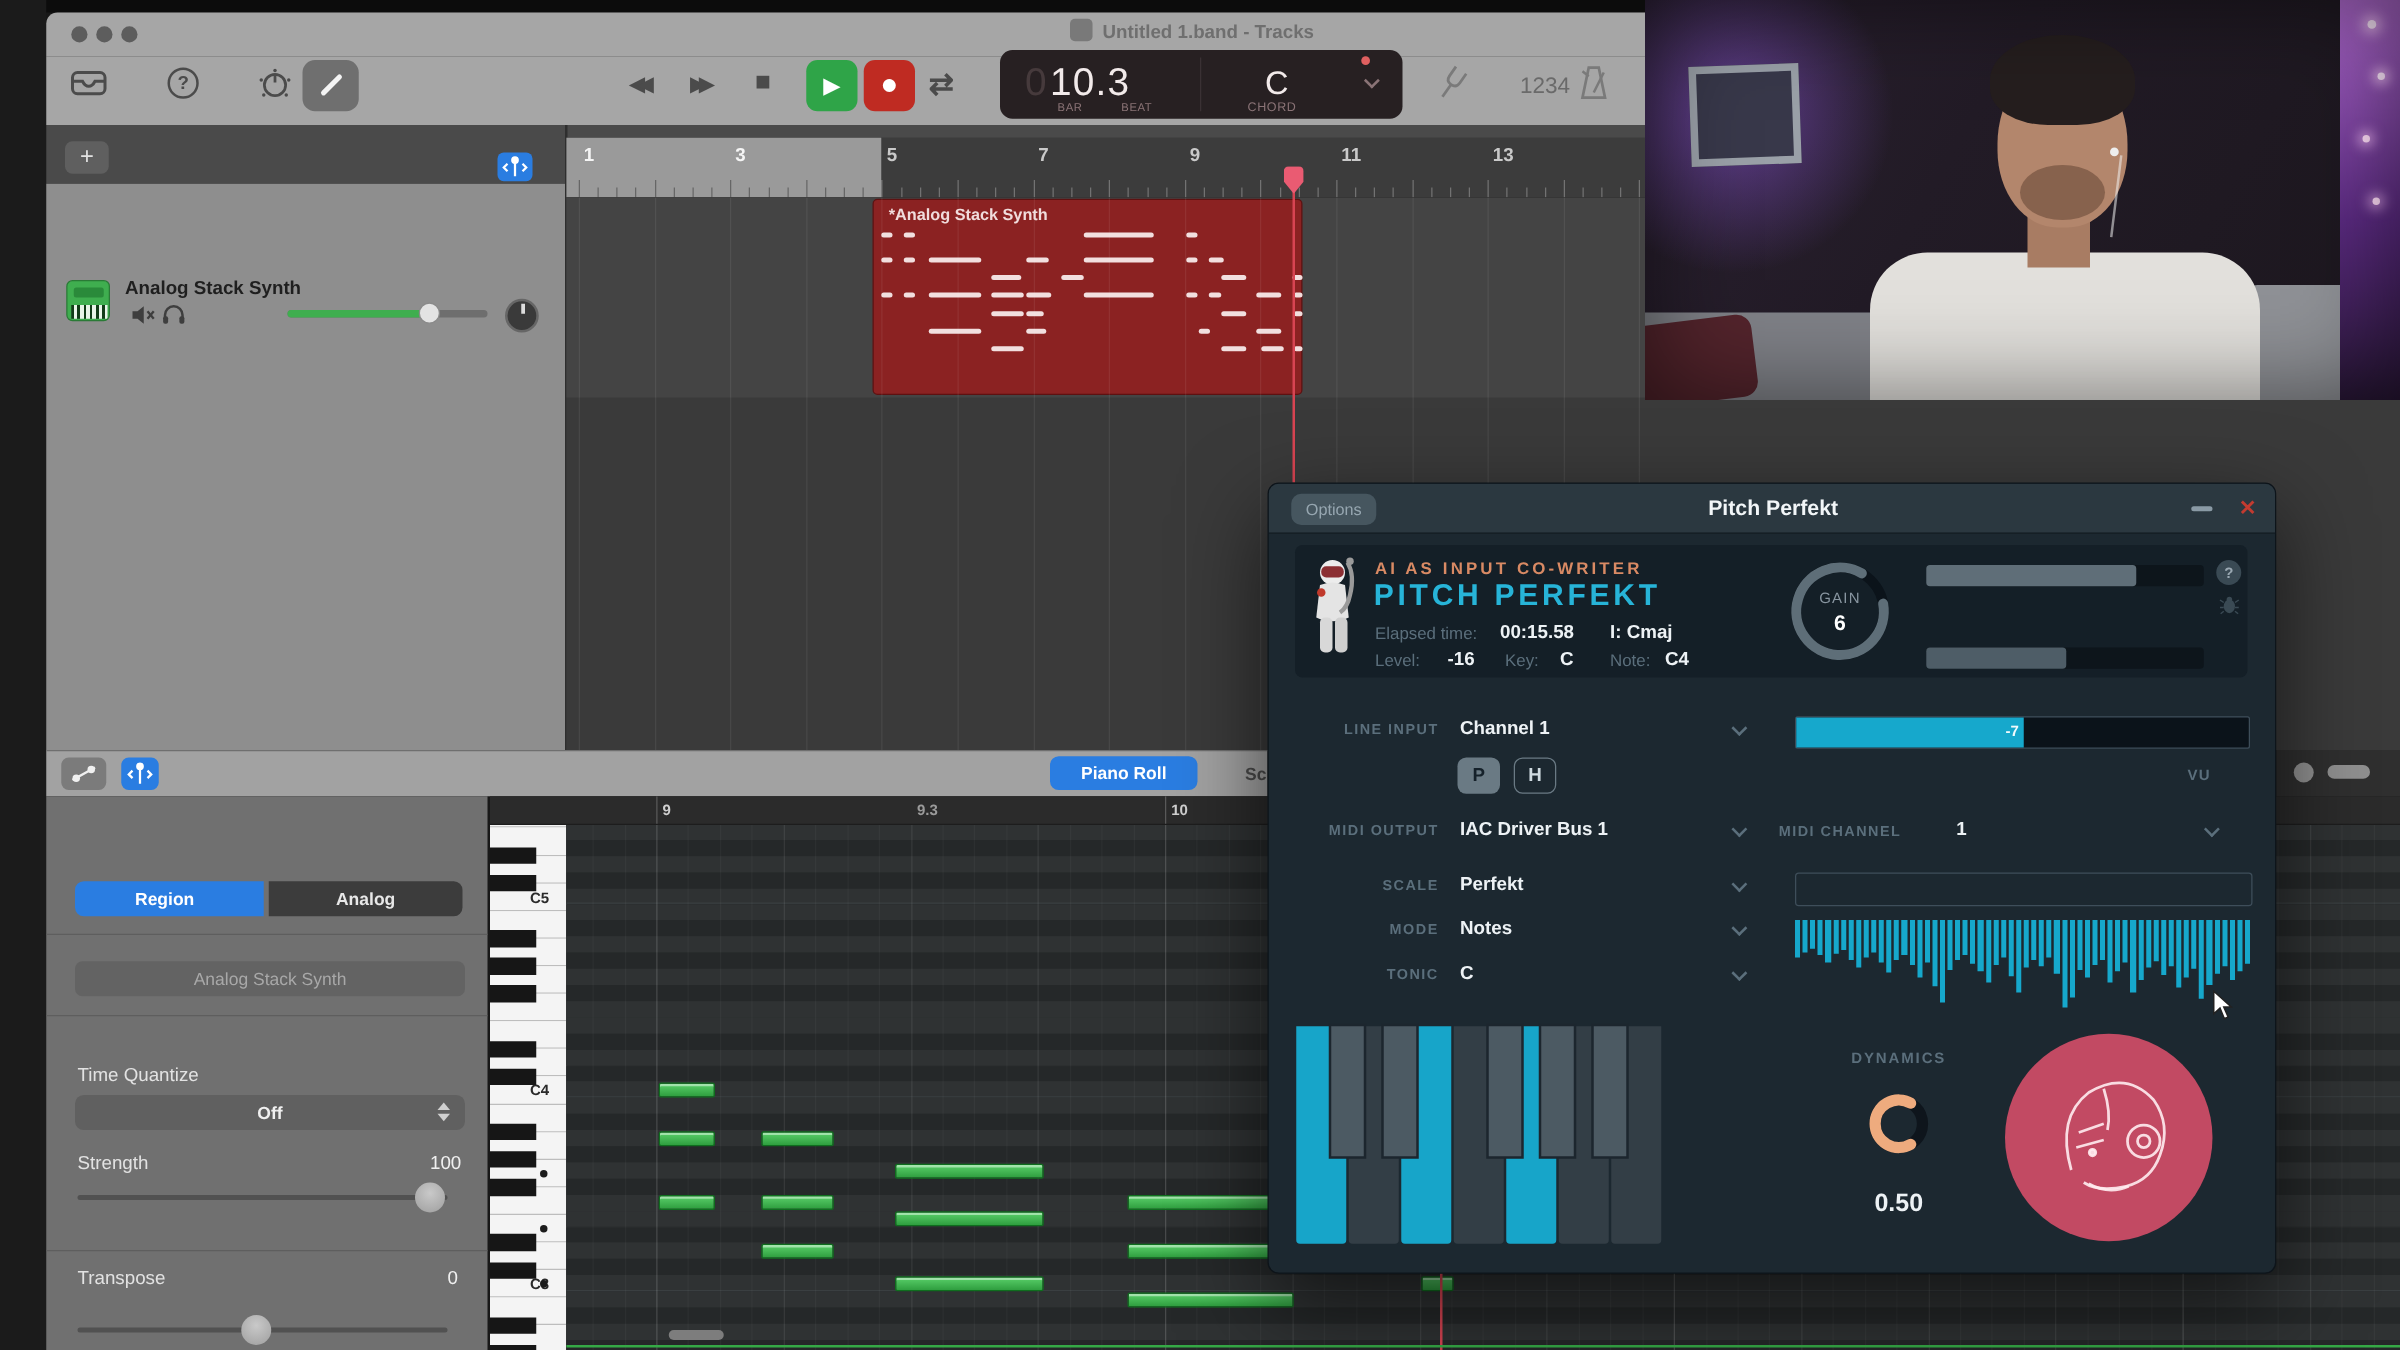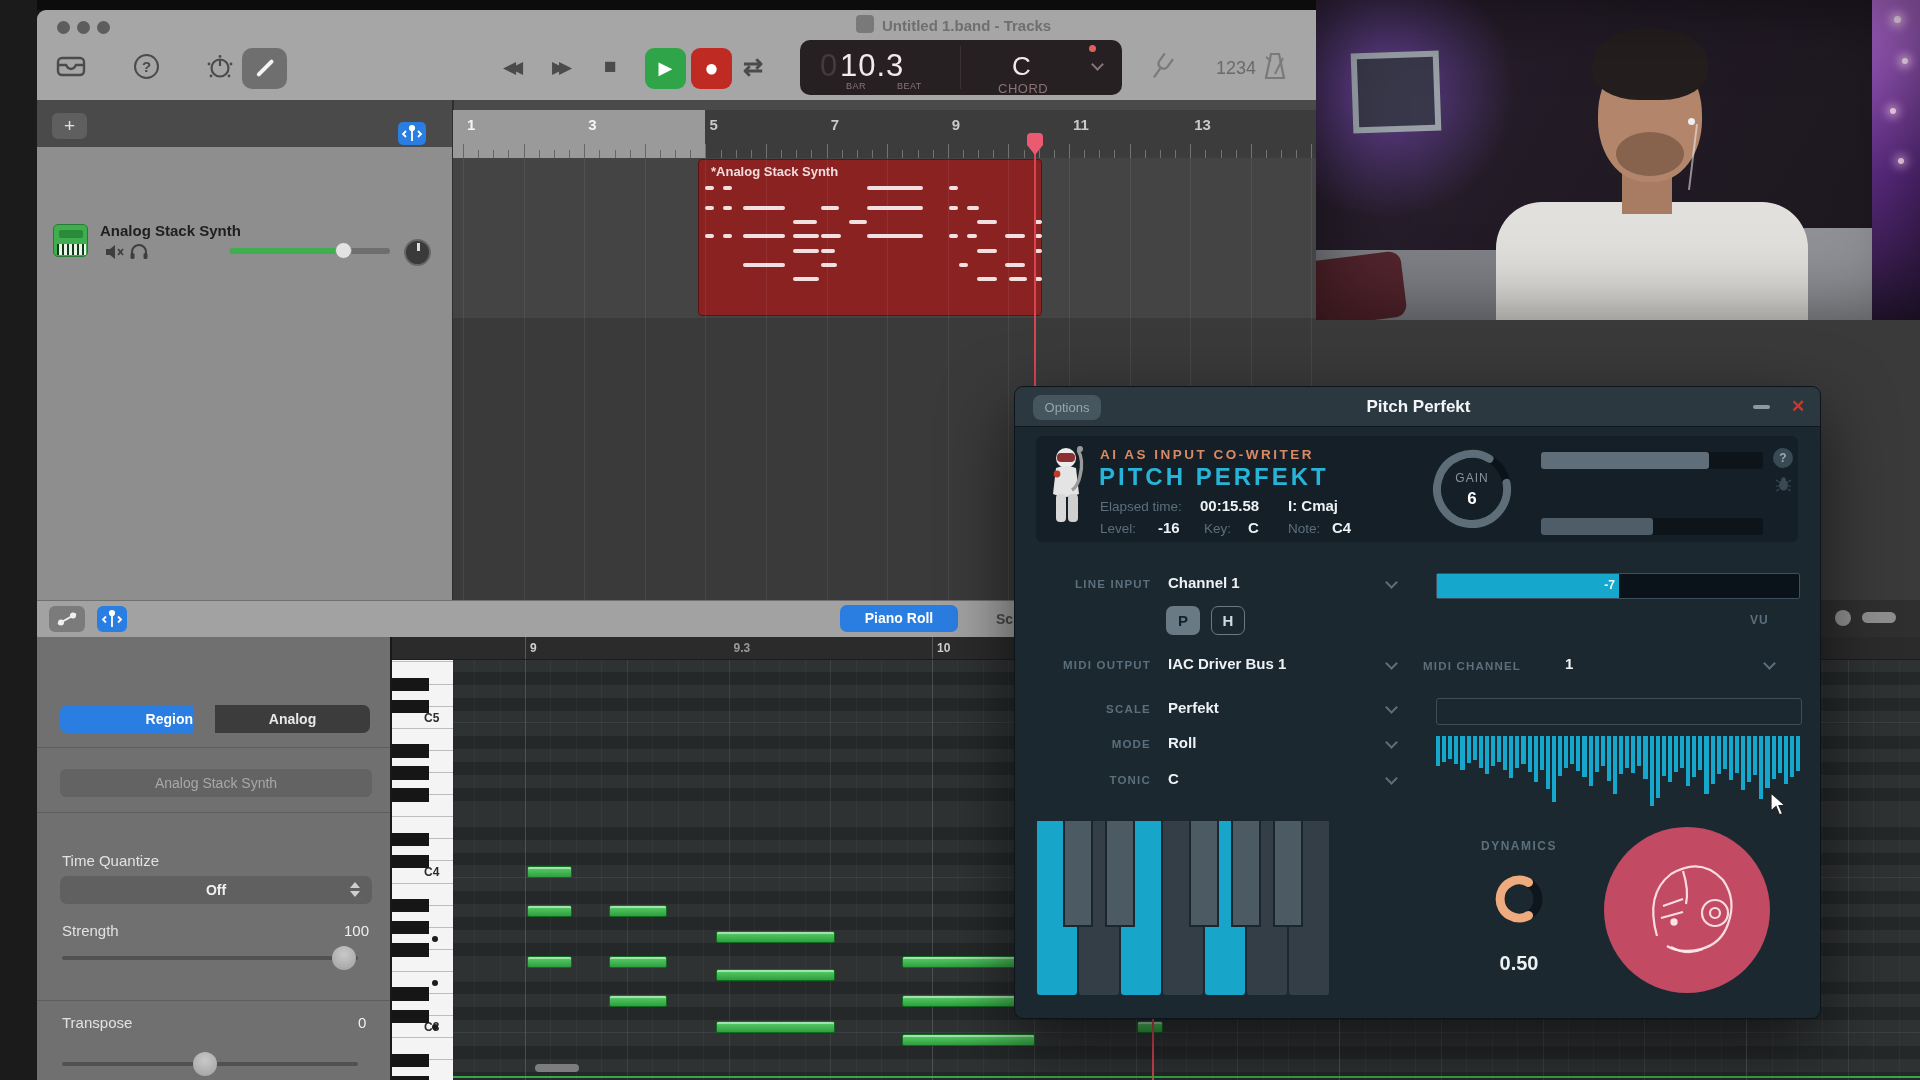--- a/index.html
+++ b/index.html
@@ -65,21 +65,21 @@
   </div>
   <div class="lbl" style="left:743px;top:53px;font-size:24px;font-weight:700;color:#4b4b4b;">⇄</div>
 
   <div class="abs" style="left:800px;top:40px;width:322px;height:55px;background:#272022;border-radius:10px;">
     <span class="lbl" style="left:20px;top:8px;font-size:31px;font-weight:400;color:#463a3c;">0</span>
     <span class="lbl" style="left:40px;top:8px;font-size:31px;color:#f2eaea;letter-spacing:1px;">10.3</span>
     <span class="lbl" style="left:46px;top:41px;font-size:9px;letter-spacing:.5px;color:#8a7376;">BAR</span>
     <span class="lbl" style="left:97px;top:41px;font-size:9px;letter-spacing:.5px;color:#8a7376;">BEAT</span>
     <div class="abs" style="left:160px;top:6px;width:1px;height:43px;background:#3a3134;"></div>
     <span class="lbl" style="left:212px;top:11px;font-size:26px;color:#f2eaea;">C</span>
-    <span class="lbl" style="left:198px;top:41px;font-size:13px;letter-spacing:.5px;color:#8a7376;">CHORD</span>
+    <span class="lbl" style="left:198px;top:41px;font-size:10px;letter-spacing:.5px;color:#8a7376;">CHORD</span>
     <div class="chev" style="left:293px;top:20px;border-color:#8a7376;"></div>
     <div class="abs" style="left:289px;top:5px;width:7px;height:7px;border-radius:50%;background:#e06060;"></div>
   </div>
 
   <div class="abs" style="left:1148px;top:50px;">
     <svg width="28" height="32" viewBox="0 0 28 32">
         <g stroke="#7a7a7a" stroke-width="2.2" fill="none" transform="rotate(35 14 16)">
           <path d="M9 4 v9 q0 5 5 5 t5 -5 v-9"></path>
           <line x1="14" y1="18" x2="14" y2="30"></line>
         </g>
@@ -327,21 +327,21 @@
   <div class="abs" style="left:840px;top:605px;width:118px;height:27px;background:#2a7de1;border-radius:7px;text-align:center;">
     <span style="color:#fff;font-size:14px;font-weight:700;line-height:27px;">Piano Roll</span>
   </div>
   <div class="lbl" style="left:996px;top:611px;font-size:14px;font-weight:700;color:#4a4a4a;">Sc</div>
   <div class="abs" style="left:1821px;top:600px;width:99px;height:37px;background:#2f2f2f;">
     <div class="abs" style="left:14px;top:10px;width:16px;height:16px;border-radius:50%;background:#8f8f8f;"></div>
     <div class="abs" style="left:41px;top:12px;width:34px;height:11px;border-radius:6px;background:#8f8f8f;"></div>
   </div>
 
   <div class="abs" style="left:37px;top:637px;width:353px;height:443px;background:#707070;"></div>
-  <div class="abs" style="left:60px;top:705px;width:133px;height:28px;background:#2a7de1;border-radius:7px 0 0 7px;text-align:right;">
+  <div class="abs" style="left:60px;top:705px;width:151px;height:28px;background:#2a7de1;border-radius:7px 0 0 7px;text-align:left;padding-left:48px;">
     <span style="color:#fff;font-size:14px;font-weight:700;line-height:28px;">Region</span>
   </div>
   <div class="abs" style="left:215px;top:705px;width:155px;height:28px;background:#3c3c3c;border-radius:0 7px 7px 0;text-align:center;">
     <span style="color:#e8e8e8;font-size:14px;font-weight:700;line-height:28px;">Analog</span>
   </div>
   <div class="ctl-divider" style="top:747px;"></div>
   <div class="abs" style="left:60px;top:769px;width:312px;height:28px;background:#636363;border-radius:6px;text-align:center;">
     <span style="color:#a8a8a8;font-size:14px;line-height:28px;">Analog Stack Synth</span>
   </div>
   <div class="ctl-divider" style="top:812px;"></div>
@@ -615,21 +615,21 @@
 
     <div class="plabel" style="left:0;top:316px;">SCALE</div>
     <div class="pvalue" style="left:153px;top:312px;">Perfekt</div>
     <div class="chev" style="left:372px;top:316px;"></div>
     <div class="abs" style="left:421px;top:311px;width:366px;height:27px;border:1px solid #3e4e5a;border-radius:3px;">
       
       
     </div>
 
     <div class="plabel" style="left:0;top:351px;">MODE</div>
-    <div class="pvalue" style="left:153px;top:347px;">Roll</div>
+    <div class="pvalue" style="left:153px;top:347px;">Notes</div>
     <div class="chev" style="left:372px;top:351px;"></div>
 
     <div class="plabel" style="left:0;top:387px;">TONIC</div>
     <div class="pvalue" style="left:153px;top:383px;">C</div>
     <div class="chev" style="left:372px;top:387px;"></div>
 
     <div class="abs" id="spectrum" style="left:421px;top:349px;width:366px;height:74px;overflow:hidden;">
         <div style="position: absolute; left: 0px; top: 0px; width: 4.2px; height: 30px; background: rgb(22, 168, 204);"></div>
         <div style="position: absolute; left: 6.1px; top: 0px; width: 4.2px; height: 26px; background: rgb(22, 168, 204);"></div>
         <div style="position: absolute; left: 12.2px; top: 0px; width: 4.2px; height: 23px; background: rgb(22, 168, 204);"></div>

